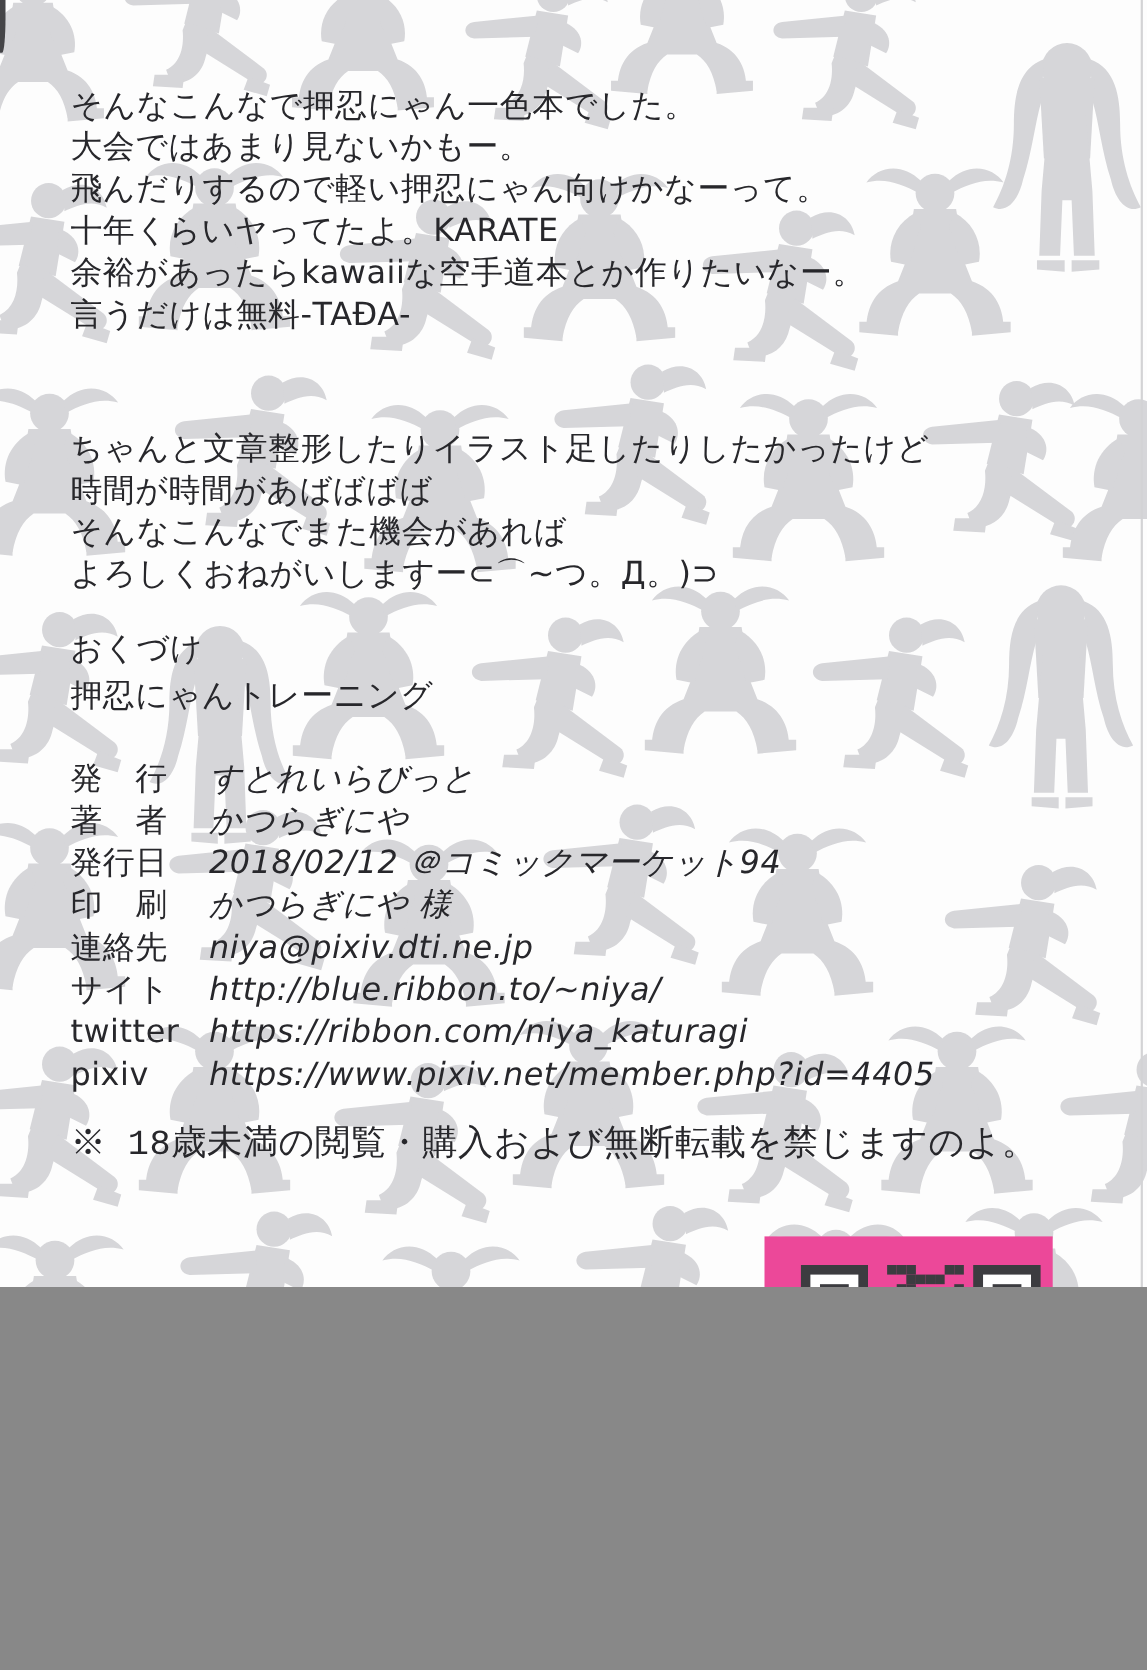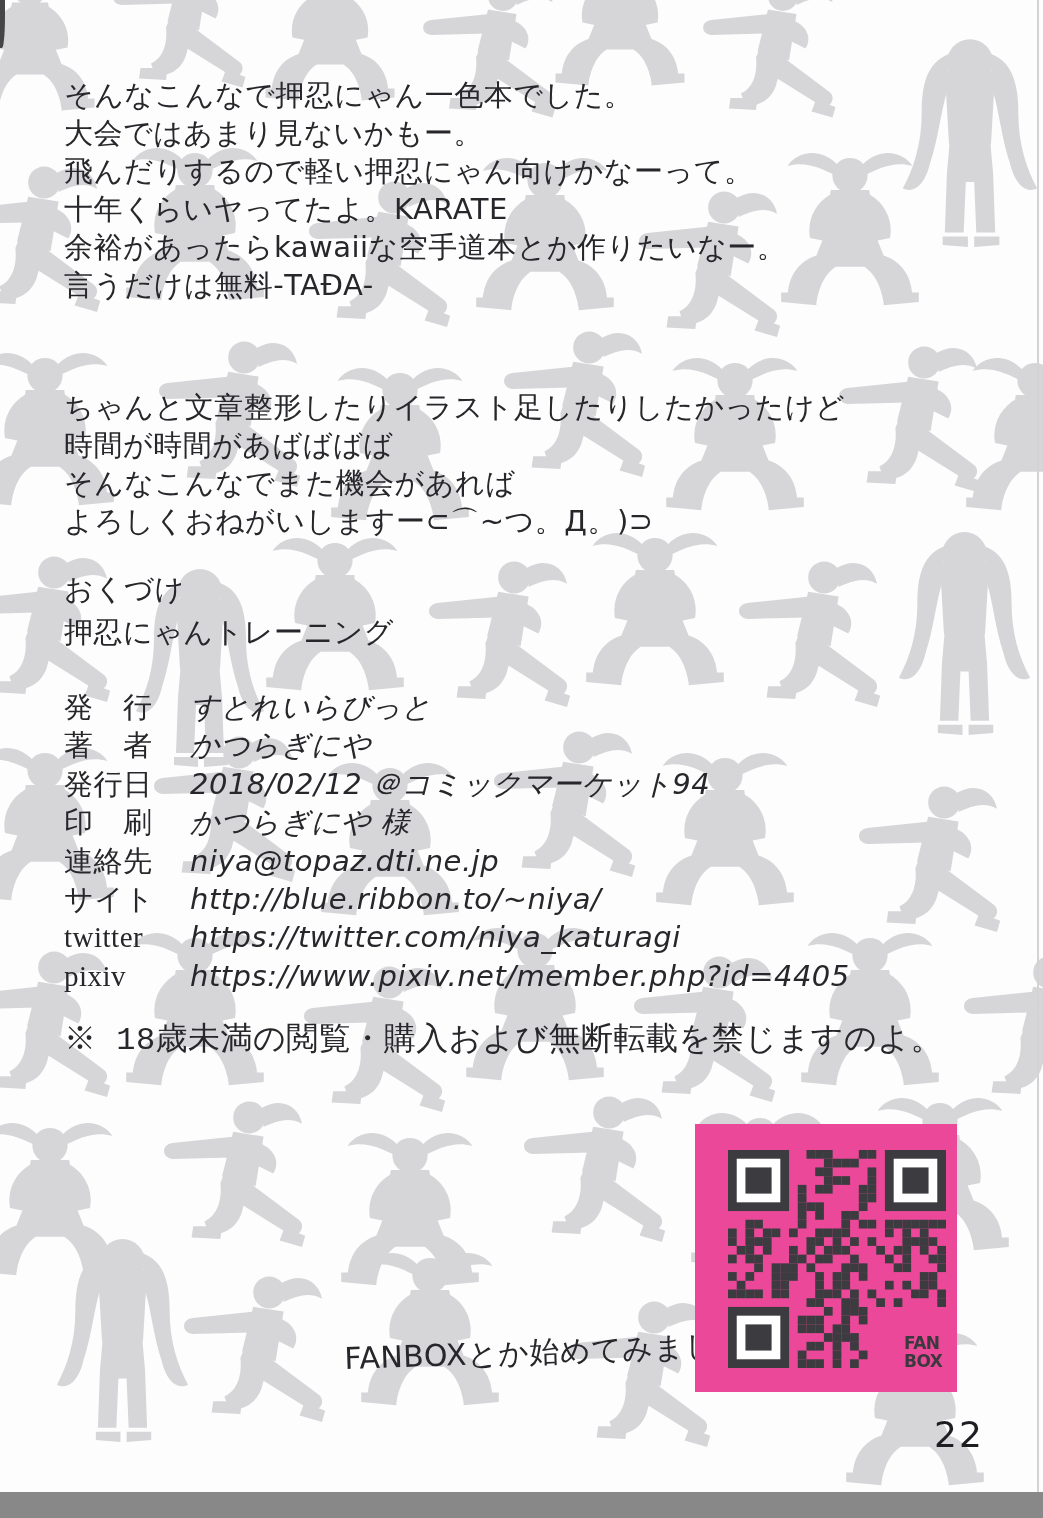--- a/index.html
+++ b/index.html
@@ -7,21 +7,21 @@
     --ink:#27272b;
     --sil:#d6d6d9;
   }
   html,body{margin:0;padding:0;}
   body{
     width:1043px;height:1518px;
     background:#888;
     font-family:"DejaVu Sans",sans-serif;
   }
   .page{
-    position:relative;width:1043px;height:1492px;
+    position:relative;width:1043px;height:1170px;
     background:var(--paper);overflow:hidden;
   }
   .bg-layer{position:absolute;left:0;top:0;width:1043px;height:1518px;z-index:0;}
   .scan-edge-tl{
     position:absolute;left:0;top:-6px;width:5px;height:54px;
     background:#454548;border-radius:0 0 60% 0;z-index:3;
   }
   .scan-edge-r{
     position:absolute;left:1037px;top:0;width:2px;height:1518px;
     background:#d3d3d5;z-index:1;
@@ -29,21 +29,21 @@
   .txt{
     position:absolute;z-index:2;color:var(--ink);
     font-size:29px;line-height:38px;letter-spacing:0.5px;
     white-space:nowrap;
   }
   .para1{left:64px;top:76px;}
   .para2{left:64px;top:388px;}
   .okuzuke{left:64px;top:568px;line-height:43px;}
   .colophon{left:64px;top:688px;line-height:38.4px;}
   .colophon .row{display:flex;}
-  .colophon .lbl{width:126px;flex:0 0 126px;font-family:Liberation Serif, serif;}
+  .colophon .lbl{width:126px;flex:0 0 126px;}
   .colophon .val{flex:1;font-style:italic;}
   .notice{left:64px;top:1022px;font-size:32px;font-family:Liberation Mono, monospace;}
   .fanbox-caption{
     left:345px;top:1340px;font-size:30px;
     transform:rotate(-2deg);transform-origin:left bottom;
   }
   .qr-box{
     position:absolute;left:695px;top:1124px;width:262px;height:268px;
     background:#ec4899;z-index:2;
   }
@@ -193,29 +193,29 @@
     <div class="row">
       <span class="lbl">発行日</span>
       <span class="val">2018/02/12 ＠コミックマーケット94</span>
     </div>
     <div class="row">
       <span class="lbl">印　刷</span>
       <span class="val">かつらぎにや 様</span>
     </div>
     <div class="row">
       <span class="lbl">連絡先</span>
-      <span class="val">niya@topaz.dti.ne.jp</span>
+      <span class="val">niya@pixiv.dti.ne.jp</span>
     </div>
     <div class="row">
       <span class="lbl">サイト</span>
       <span class="val">http://blue.ribbon.to/~niya/</span>
     </div>
     <div class="row">
       <span class="lbl">twitter</span>
-      <span class="val">https://twitter.com/niya_katuragi</span>
+      <span class="val">https://ribbon.com/niya_katuragi</span>
     </div>
     <div class="row">
       <span class="lbl">pixiv</span>
       <span class="val">https://www.pixiv.net/member.php?id=4405</span>
     </div>
   </div>
 
   <div class="txt notice">※ 18歳未満の閲覧・購入および無断転載を禁じますのよ。</div>
 
   <div class="txt fanbox-caption">FANBOXとか始めてみました</div>

